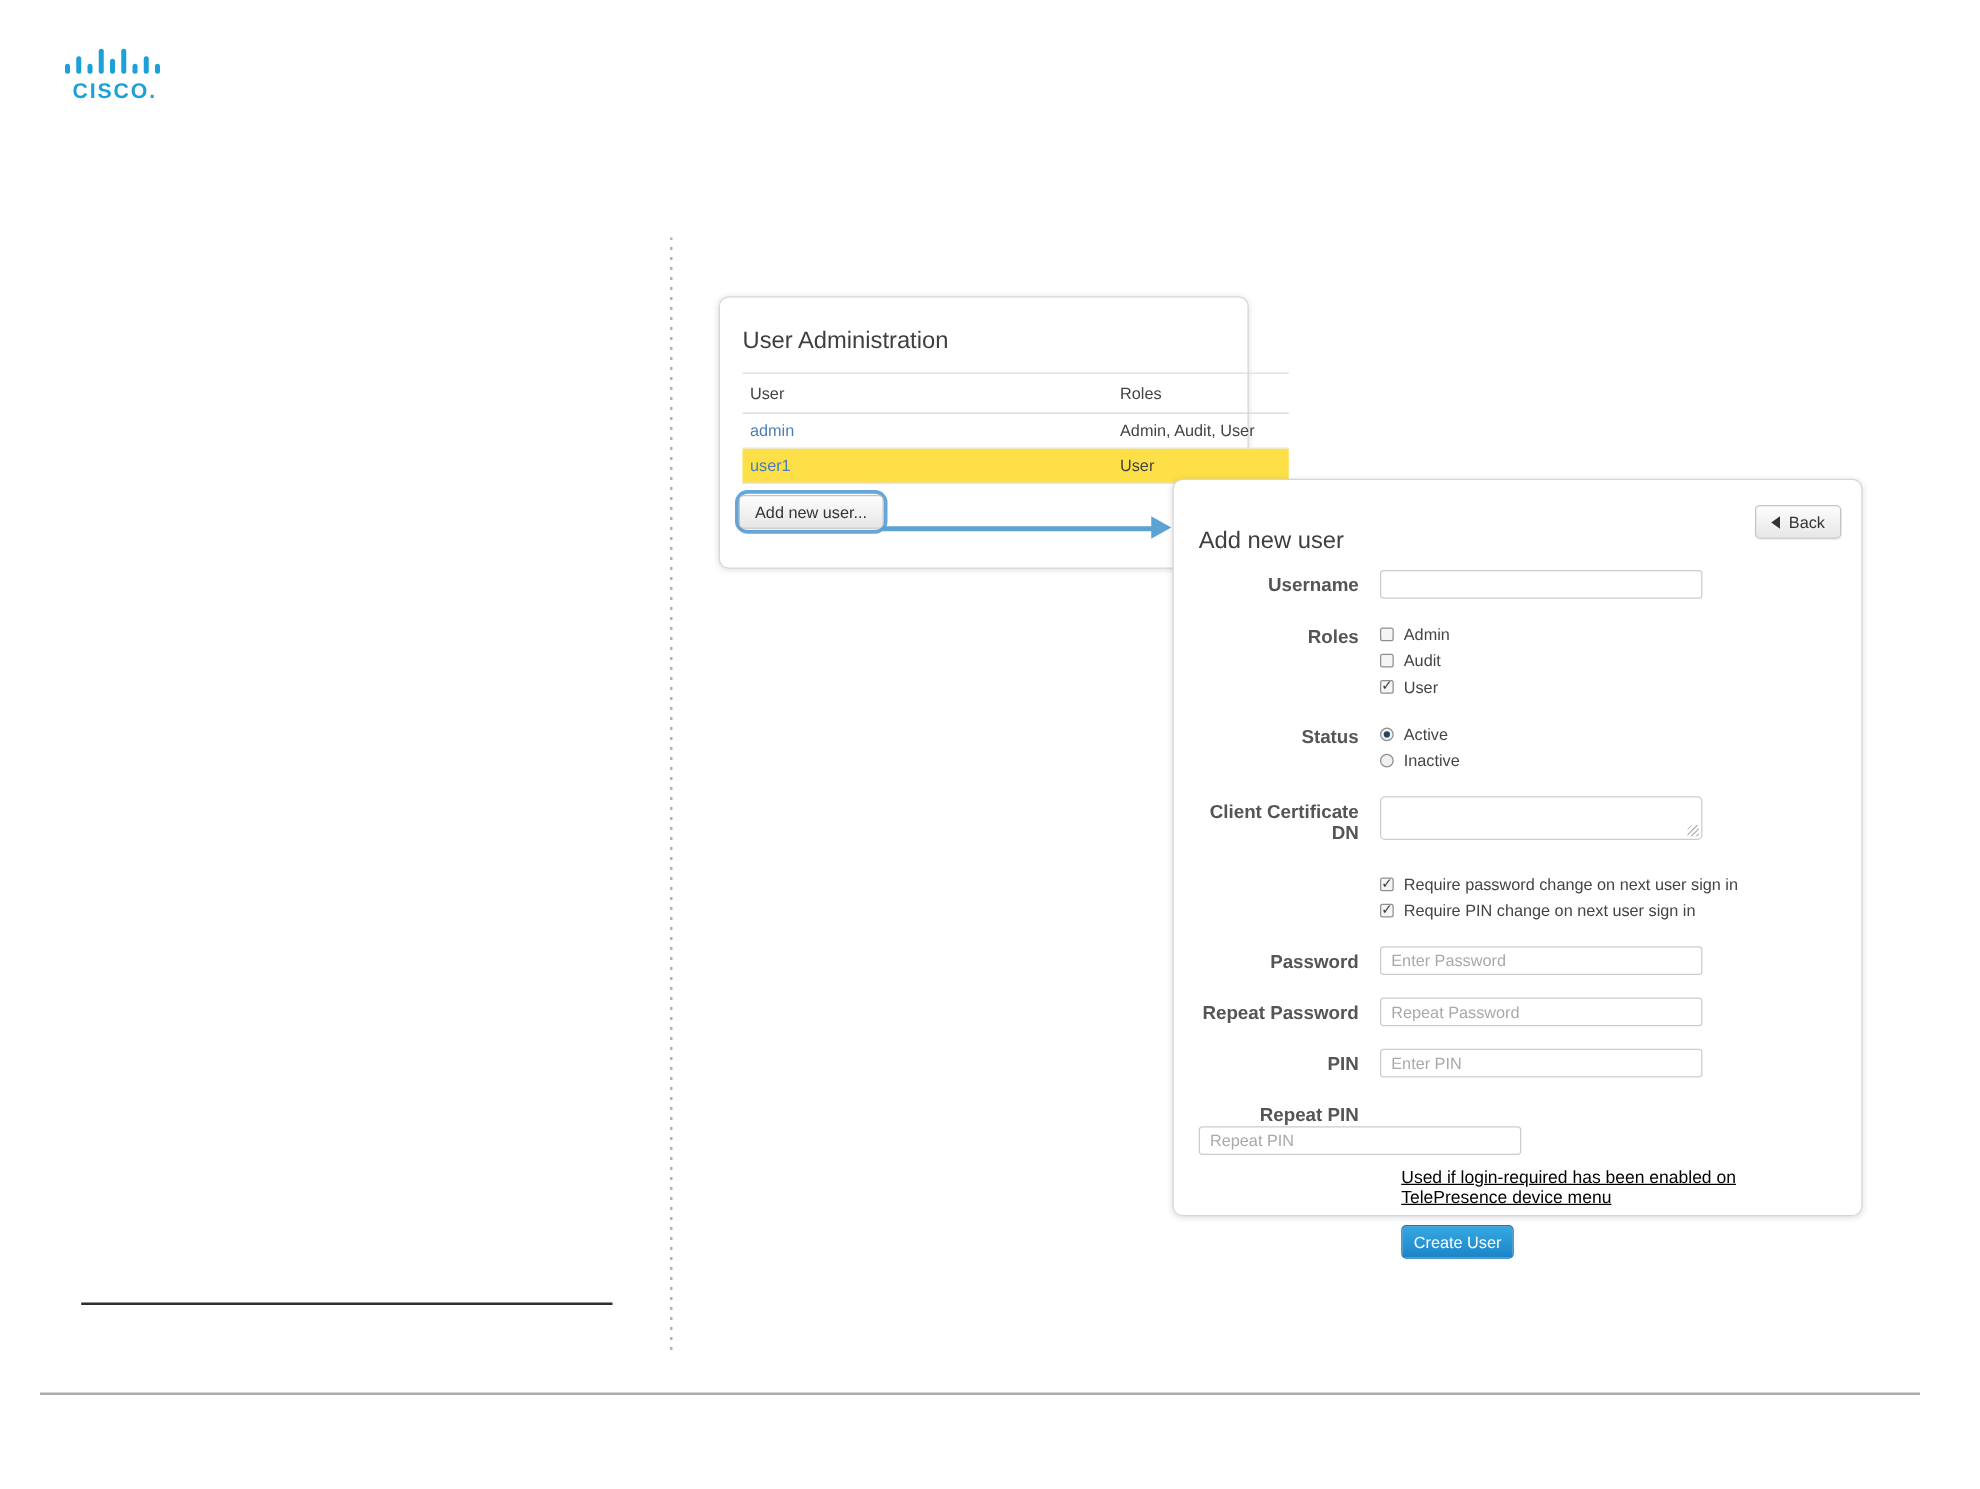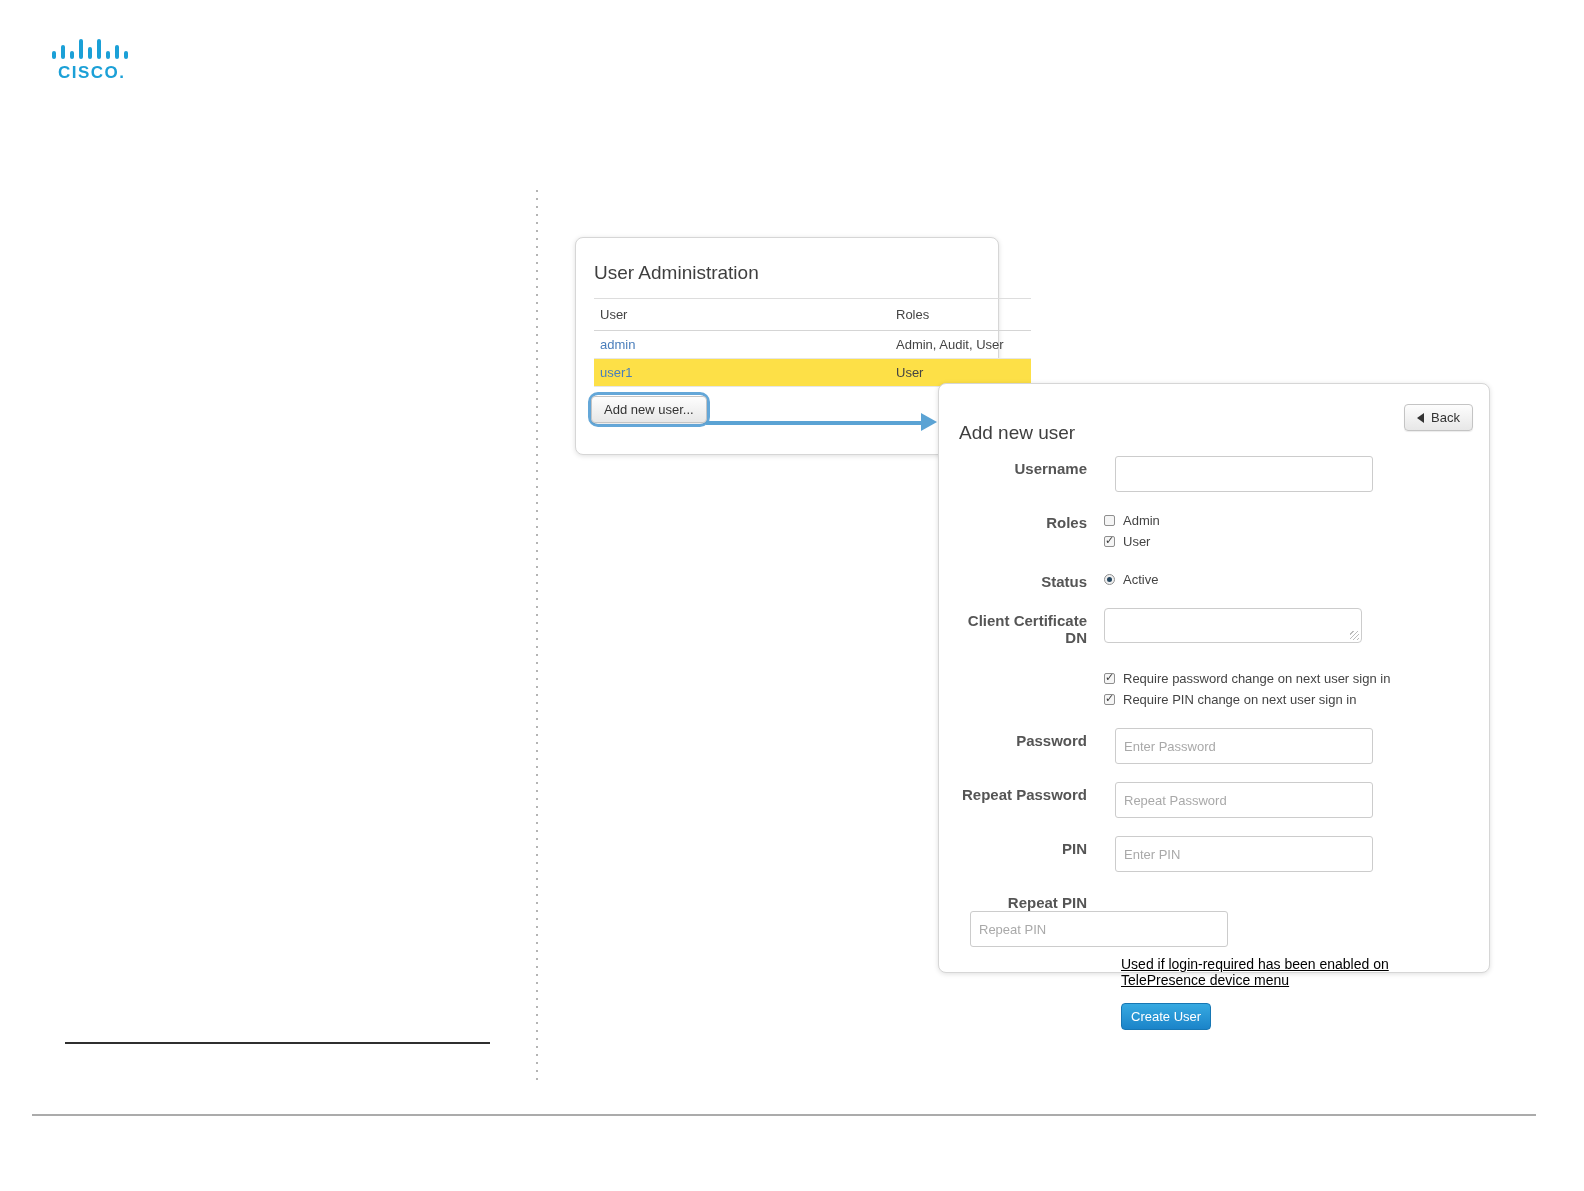--- a/index.html
+++ b/index.html
@@ -43,22 +43,22 @@
   
   .p2-title { position:absolute; left:20px; top:26px; font-size:20px;margin-top:12px; }
   .back-btn { position:absolute; right:16px; top:20px; }
   .chev { width:0; height:0; border-top:5px solid transparent; border-bottom:5px solid transparent;
           border-right:7px solid #333; display:inline-block; margin-right:7px; }
 
   .form { position:absolute; left:20px; top:72px; right:18px; }
   .frow { display:flex; margin-bottom:18px; }
   .flabel { width:145px; text-align:right; padding-right:17px; padding-top:4px; font-size:15px; color:#555; flex:none;font-weight:bold; }
   .fctrl { flex:1; }
-  .tinput { width:258px; height:36px; border:1px solid #cccccc; border-radius:3px; padding:0 8px;
-            font-size:13px; color:#4d7c0f; font-family:inherit; outline:none;margin-left:11px; }
+  .tinput { width:258px; height:23px; border:1px solid #cccccc; border-radius:3px; padding:0 8px;
+            font-size:13px; color:#4d7c0f; font-family:inherit; outline:none; }
   .tinput::placeholder { color:#a9a9a9; opacity:1; }
   .ta-wrap { position:relative; width:258px; }
   .tarea { width:258px; height:35px; border:1px solid #cccccc; border-radius:4px; padding:3px 8px;
            font-size:13px; color:#555; font-family:inherit; resize:none; outline:none; display:block; }
   .grip { position:absolute; right:3px; bottom:3px; width:9px; height:9px; pointer-events:none;
           background:repeating-linear-gradient(135deg, transparent 0 2px, #bdbdbd 2px 3px); }
 
   .optline { display:flex; align-items:center; height:21px; font-size:13px; color:#444; }
   .cb { width:11px; height:11px; border:1px solid #8f8f8f; border-radius:2px; background:#f5f5f5;
         display:inline-block; position:relative; margin-right:8px; flex:none; }
@@ -141,32 +141,40 @@
       </div>
 
       <div class="frow mb17">
         <div class="flabel">Roles</div>
         <div class="fctrl">
           <div class="optline">
             <span class="cb"></span>
             <span>Admin</span>
           </div>
           <div class="optline">
+            <span class="cb"></span>
+            <span>Audit</span>
+          </div>
+          <div class="optline">
             <span class="cb on"></span>
             <span>User</span>
           </div>
         </div>
       </div>
 
       <div class="frow">
         <div class="flabel">Status</div>
         <div class="fctrl">
           <div class="optline">
             <span class="rd on"></span>
             <span>Active</span>
+          </div>
+          <div class="optline">
+            <span class="rd"></span>
+            <span>Inactive</span>
           </div>
         </div>
       </div>
 
       <div class="frow mb22">
         <div class="flabel">Client Certificate DN</div>
         <div class="fctrl">
           <div class="ta-wrap">
             <textarea class="tarea" style=""></textarea>
             <span class="grip"></span>

